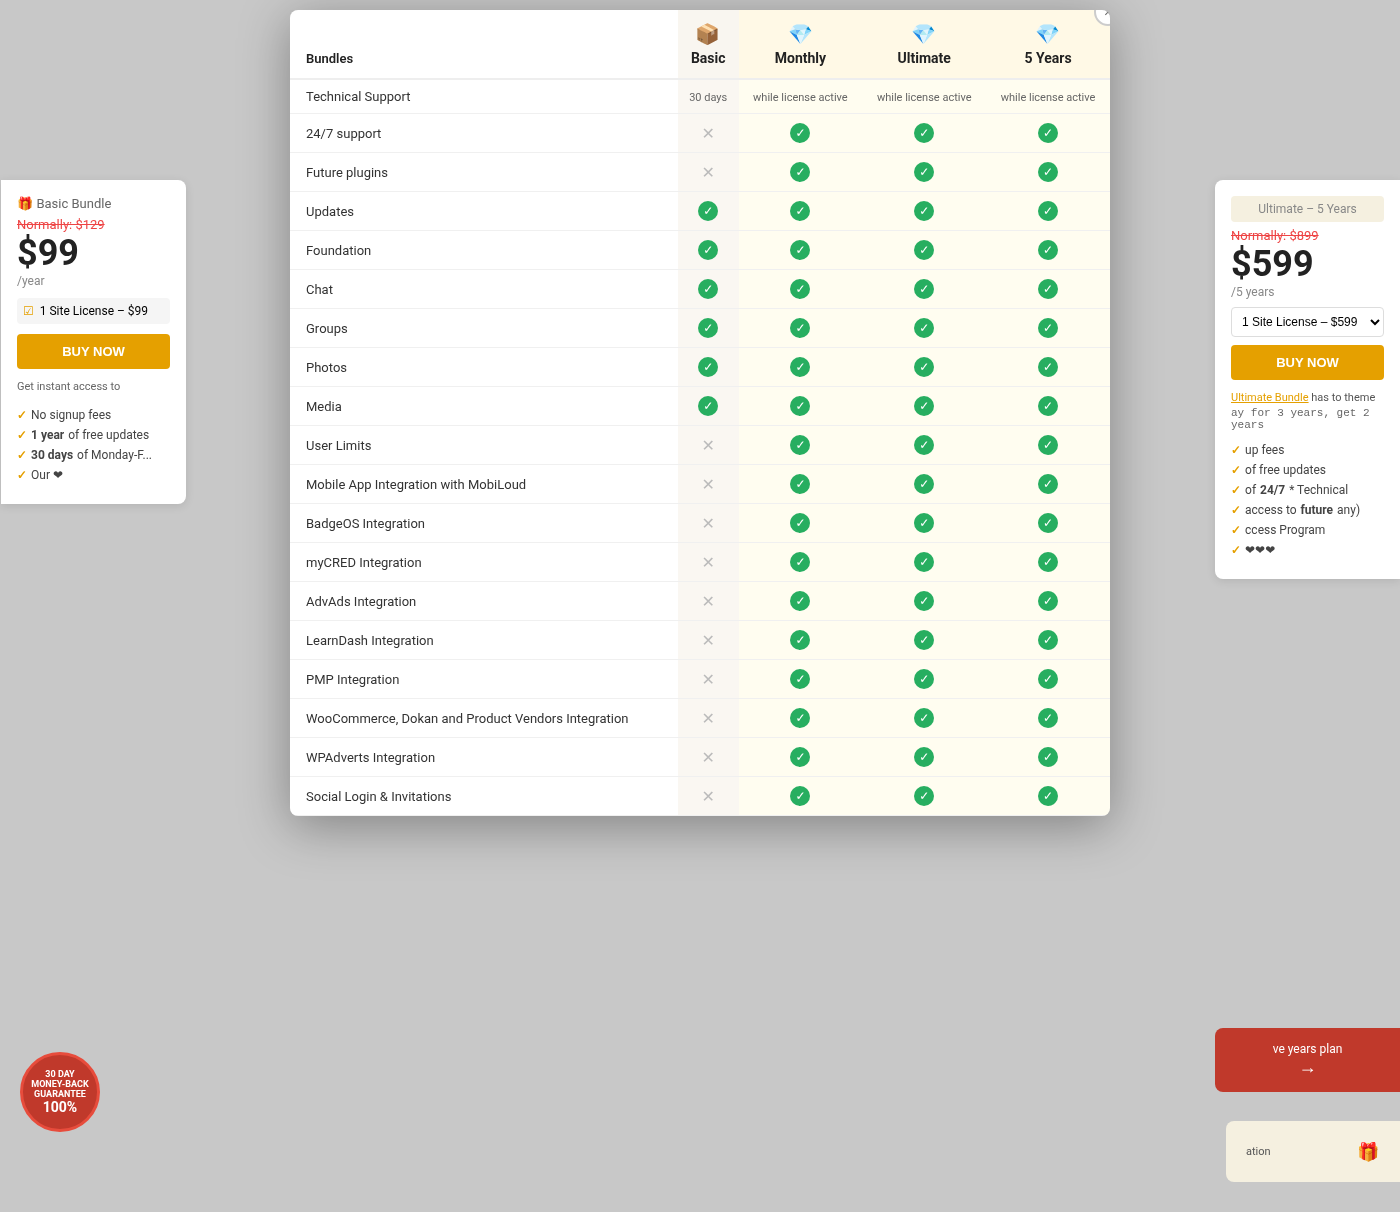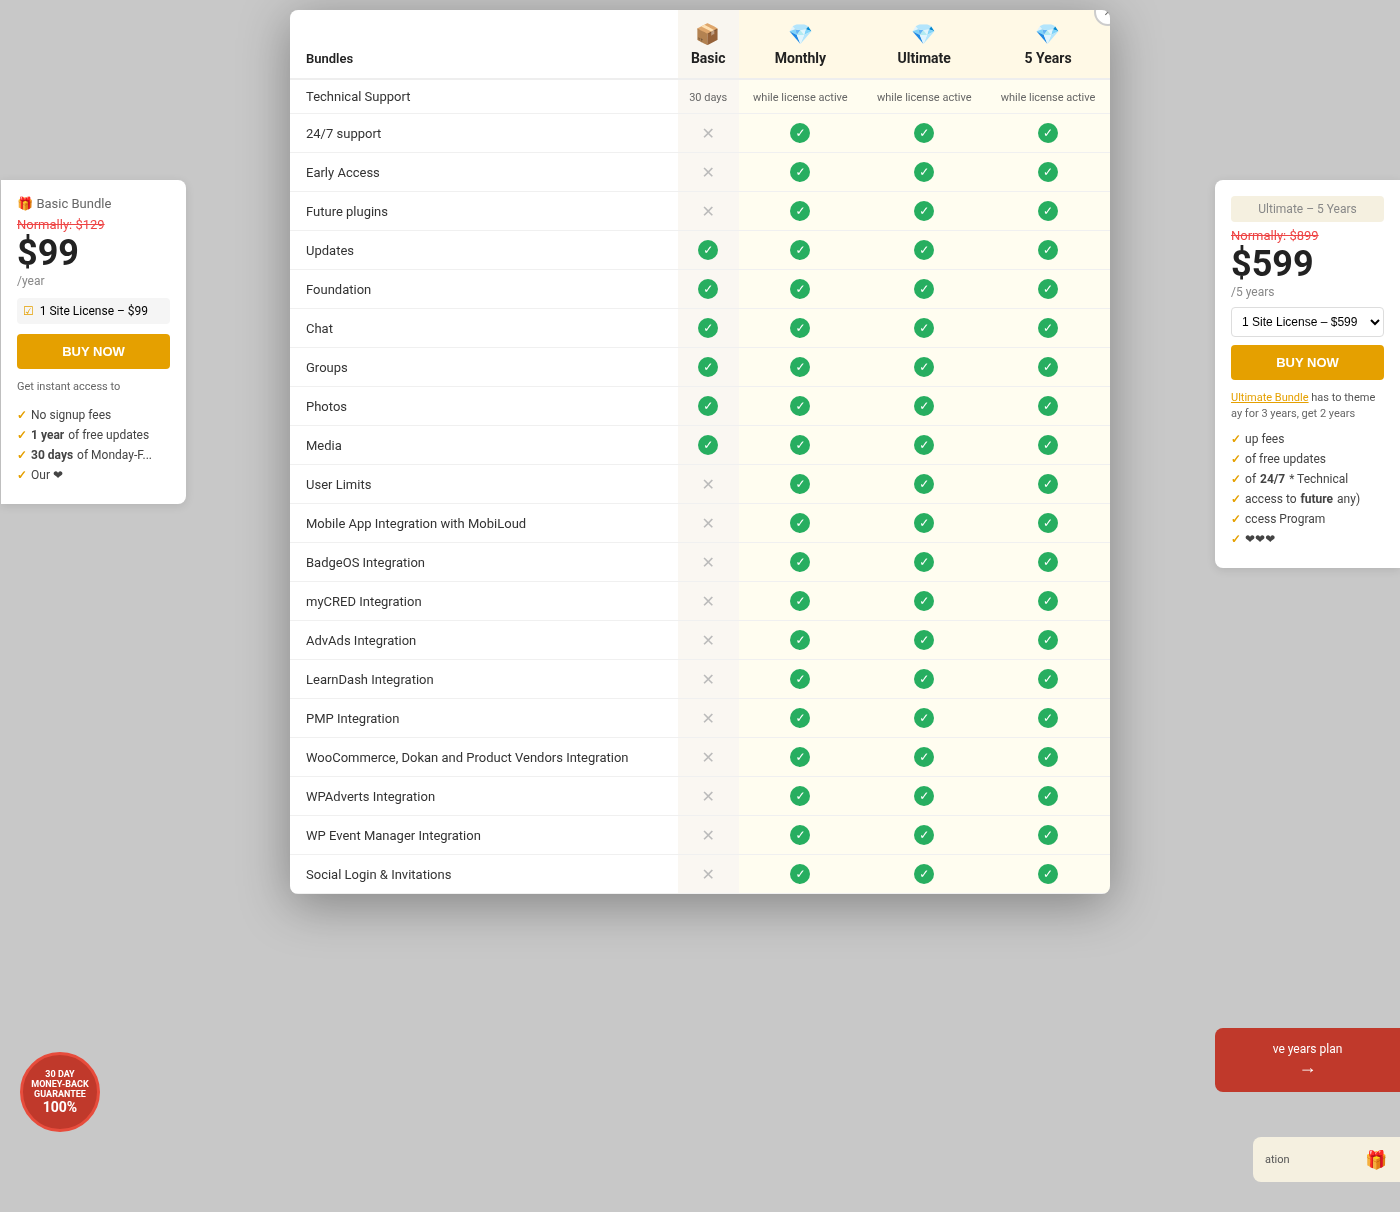--- a/index.html
+++ b/index.html
@@ -122,21 +122,21 @@
     .bg-right-bottom {
       position: fixed; right: 0; bottom: 120px;
       width: 185px; background: #c0392b; padding: 14px;
       border-radius: 8px 0 0 8px; color: #fff;
     }
     .bg-right-bottom .save-text { font-size: 12px; }
     .bg-right-bottom .arrow { font-size: 18px; }
 
     .bg-right-gift {
       position: fixed; right: 0; bottom: 30px;
-      width: 147px; background: #f5f0e0; padding: 12px;
+      width: 174px; background: #f5f0e0; padding: 20px;
       border-radius: 8px 0 0 8px;
       display: flex; align-items: center; justify-content: space-between;
     }
     .bg-right-gift .gift-text { font-size: 11px; color: #555; }
 
     
     .modal-overlay {
       position: fixed;
       top: 0; left: 0; right: 0; bottom: 0;
       display: flex; align-items: flex-start; justify-content: center;
@@ -302,21 +302,21 @@
   <div class="price-new">$599</div>
   <div class="price-period">/5 years</div>
   <select class="license-select">
     <option>1 Site License – $599</option>
   </select>
   <button class="buy-btn">BUY NOW</button>
   <div class="desc">
     <a href="#">Ultimate Bundle</a>
     <span>has to theme</span>
   </div>
-  <div style="font-size:11px;color:#666;">ay for 3 years, get 2 years</div>
+  <div style="font-size:11px;color:#666;font-family:Liberation Mono, monospace;">ay for 3 years, get 2 years</div>
   <ul class="checklist">
     <li>up fees</li>
     <li>of free updates</li>
     <li>of <strong>24/7</strong> * Technical</li>
     <li>access to <strong>future</strong> any)</li>
     <li>ccess Program</li>
     <li>❤❤❤</li>
   </ul>
 </div>
 
@@ -383,27 +383,20 @@
         </tr>
 
       <tr>
             <td class="feature-name">24/7 support</td>
             <td class="col-basic"><span class="cross">✕</span></td>
             <td class="col-monthly"><span class="check-circle">✓</span></td>
             <td class="col-ultimate"><span class="check-circle">✓</span></td>
             <td class="col-fiveyears"><span class="check-circle">✓</span></td>
           </tr>
           <tr>
-            <td class="feature-name">Early Access</td>
-            <td class="col-basic"><span class="cross">✕</span></td>
-            <td class="col-monthly"><span class="check-circle">✓</span></td>
-            <td class="col-ultimate"><span class="check-circle">✓</span></td>
-            <td class="col-fiveyears"><span class="check-circle">✓</span></td>
-          </tr>
-          <tr>
             <td class="feature-name">Future plugins</td>
             <td class="col-basic"><span class="cross">✕</span></td>
             <td class="col-monthly"><span class="check-circle">✓</span></td>
             <td class="col-ultimate"><span class="check-circle">✓</span></td>
             <td class="col-fiveyears"><span class="check-circle">✓</span></td>
           </tr>
           <tr>
             <td class="feature-name">Updates</td>
             <td class="col-basic"><span class="check-circle">✓</span></td>
             <td class="col-monthly"><span class="check-circle">✓</span></td>
@@ -496,27 +489,20 @@
           </tr>
           <tr>
             <td class="feature-name">WooCommerce, Dokan and Product Vendors Integration</td>
             <td class="col-basic"><span class="cross">✕</span></td>
             <td class="col-monthly"><span class="check-circle">✓</span></td>
             <td class="col-ultimate"><span class="check-circle">✓</span></td>
             <td class="col-fiveyears"><span class="check-circle">✓</span></td>
           </tr>
           <tr>
             <td class="feature-name">WPAdverts Integration</td>
-            <td class="col-basic"><span class="cross">✕</span></td>
-            <td class="col-monthly"><span class="check-circle">✓</span></td>
-            <td class="col-ultimate"><span class="check-circle">✓</span></td>
-            <td class="col-fiveyears"><span class="check-circle">✓</span></td>
-          </tr>
-          <tr>
-            <td class="feature-name">WP Event Manager Integration</td>
             <td class="col-basic"><span class="cross">✕</span></td>
             <td class="col-monthly"><span class="check-circle">✓</span></td>
             <td class="col-ultimate"><span class="check-circle">✓</span></td>
             <td class="col-fiveyears"><span class="check-circle">✓</span></td>
           </tr>
           <tr>
             <td class="feature-name">Social Login &amp; Invitations</td>
             <td class="col-basic"><span class="cross">✕</span></td>
             <td class="col-monthly"><span class="check-circle">✓</span></td>
             <td class="col-ultimate"><span class="check-circle">✓</span></td>

